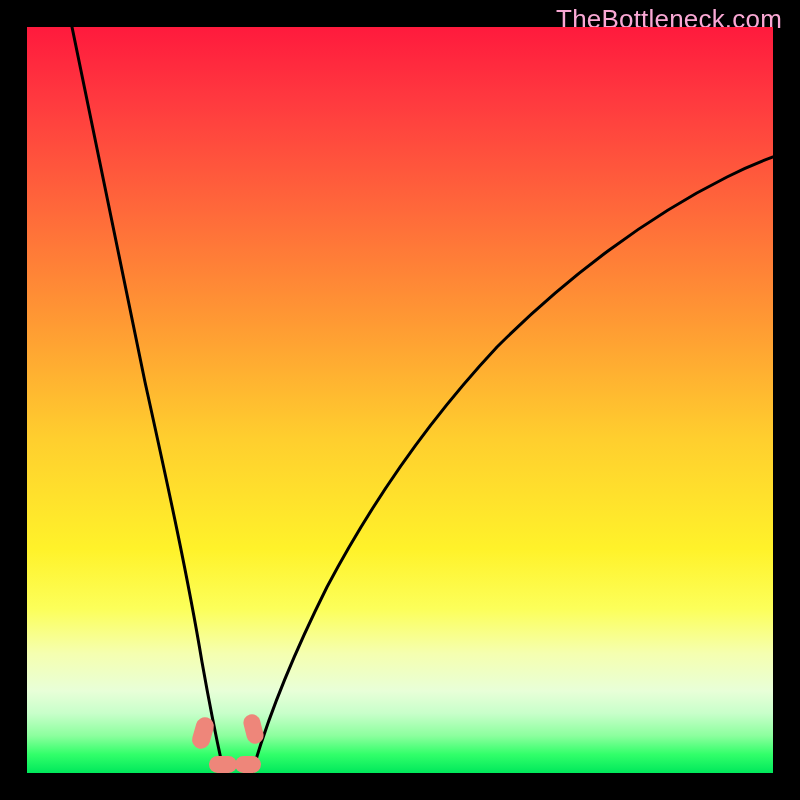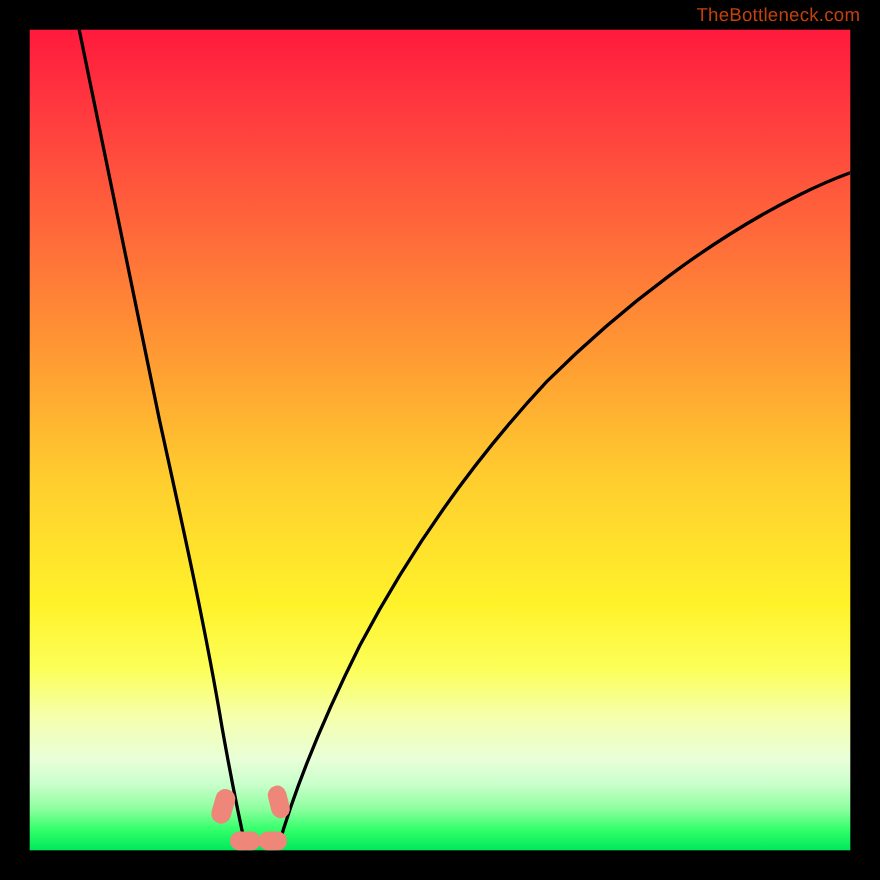--- a/index.html
+++ b/index.html
@@ -38,22 +38,22 @@
       #8cff9e 95%,
       #32ff6a 97.5%,
       #00e85b 100%
     );
   }
   .watermark {
     position: absolute;
     top: 4px;
     right: 18px;
     font-family: Arial, Helvetica, sans-serif;
-    font-size: 17px;
-    color: #c2410c;
+    font-size: 26px;
+    color: #f9a8d4;
     letter-spacing: 0.2px;
     font-weight: 500;
   }
   svg.curves {
     position: absolute;
     left: 0;
     top: 0;
     width: 746px;
     height: 746px;
   }

